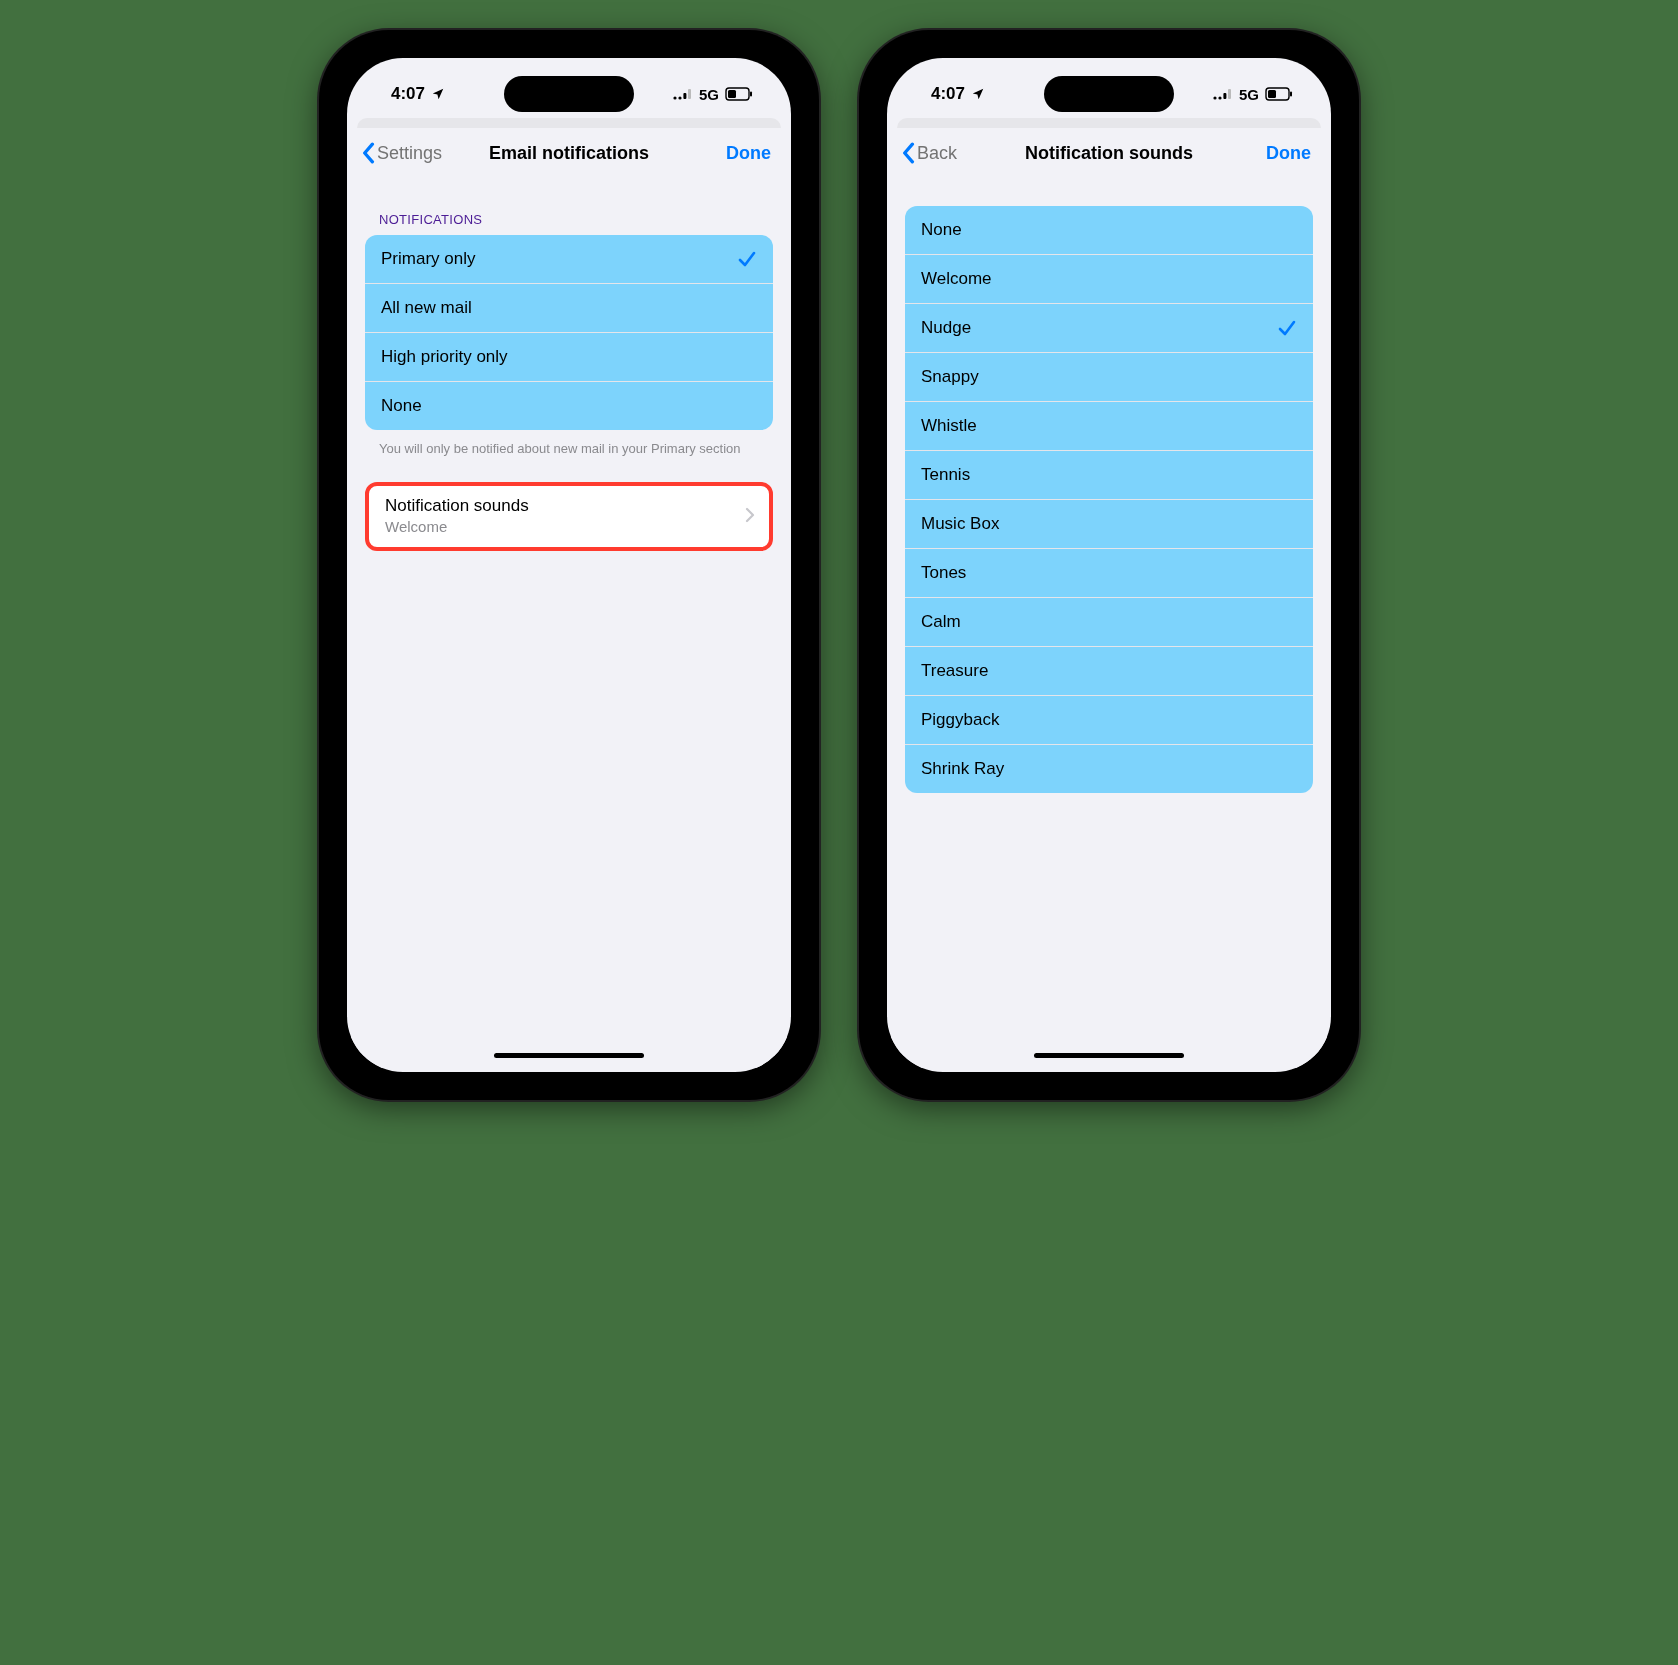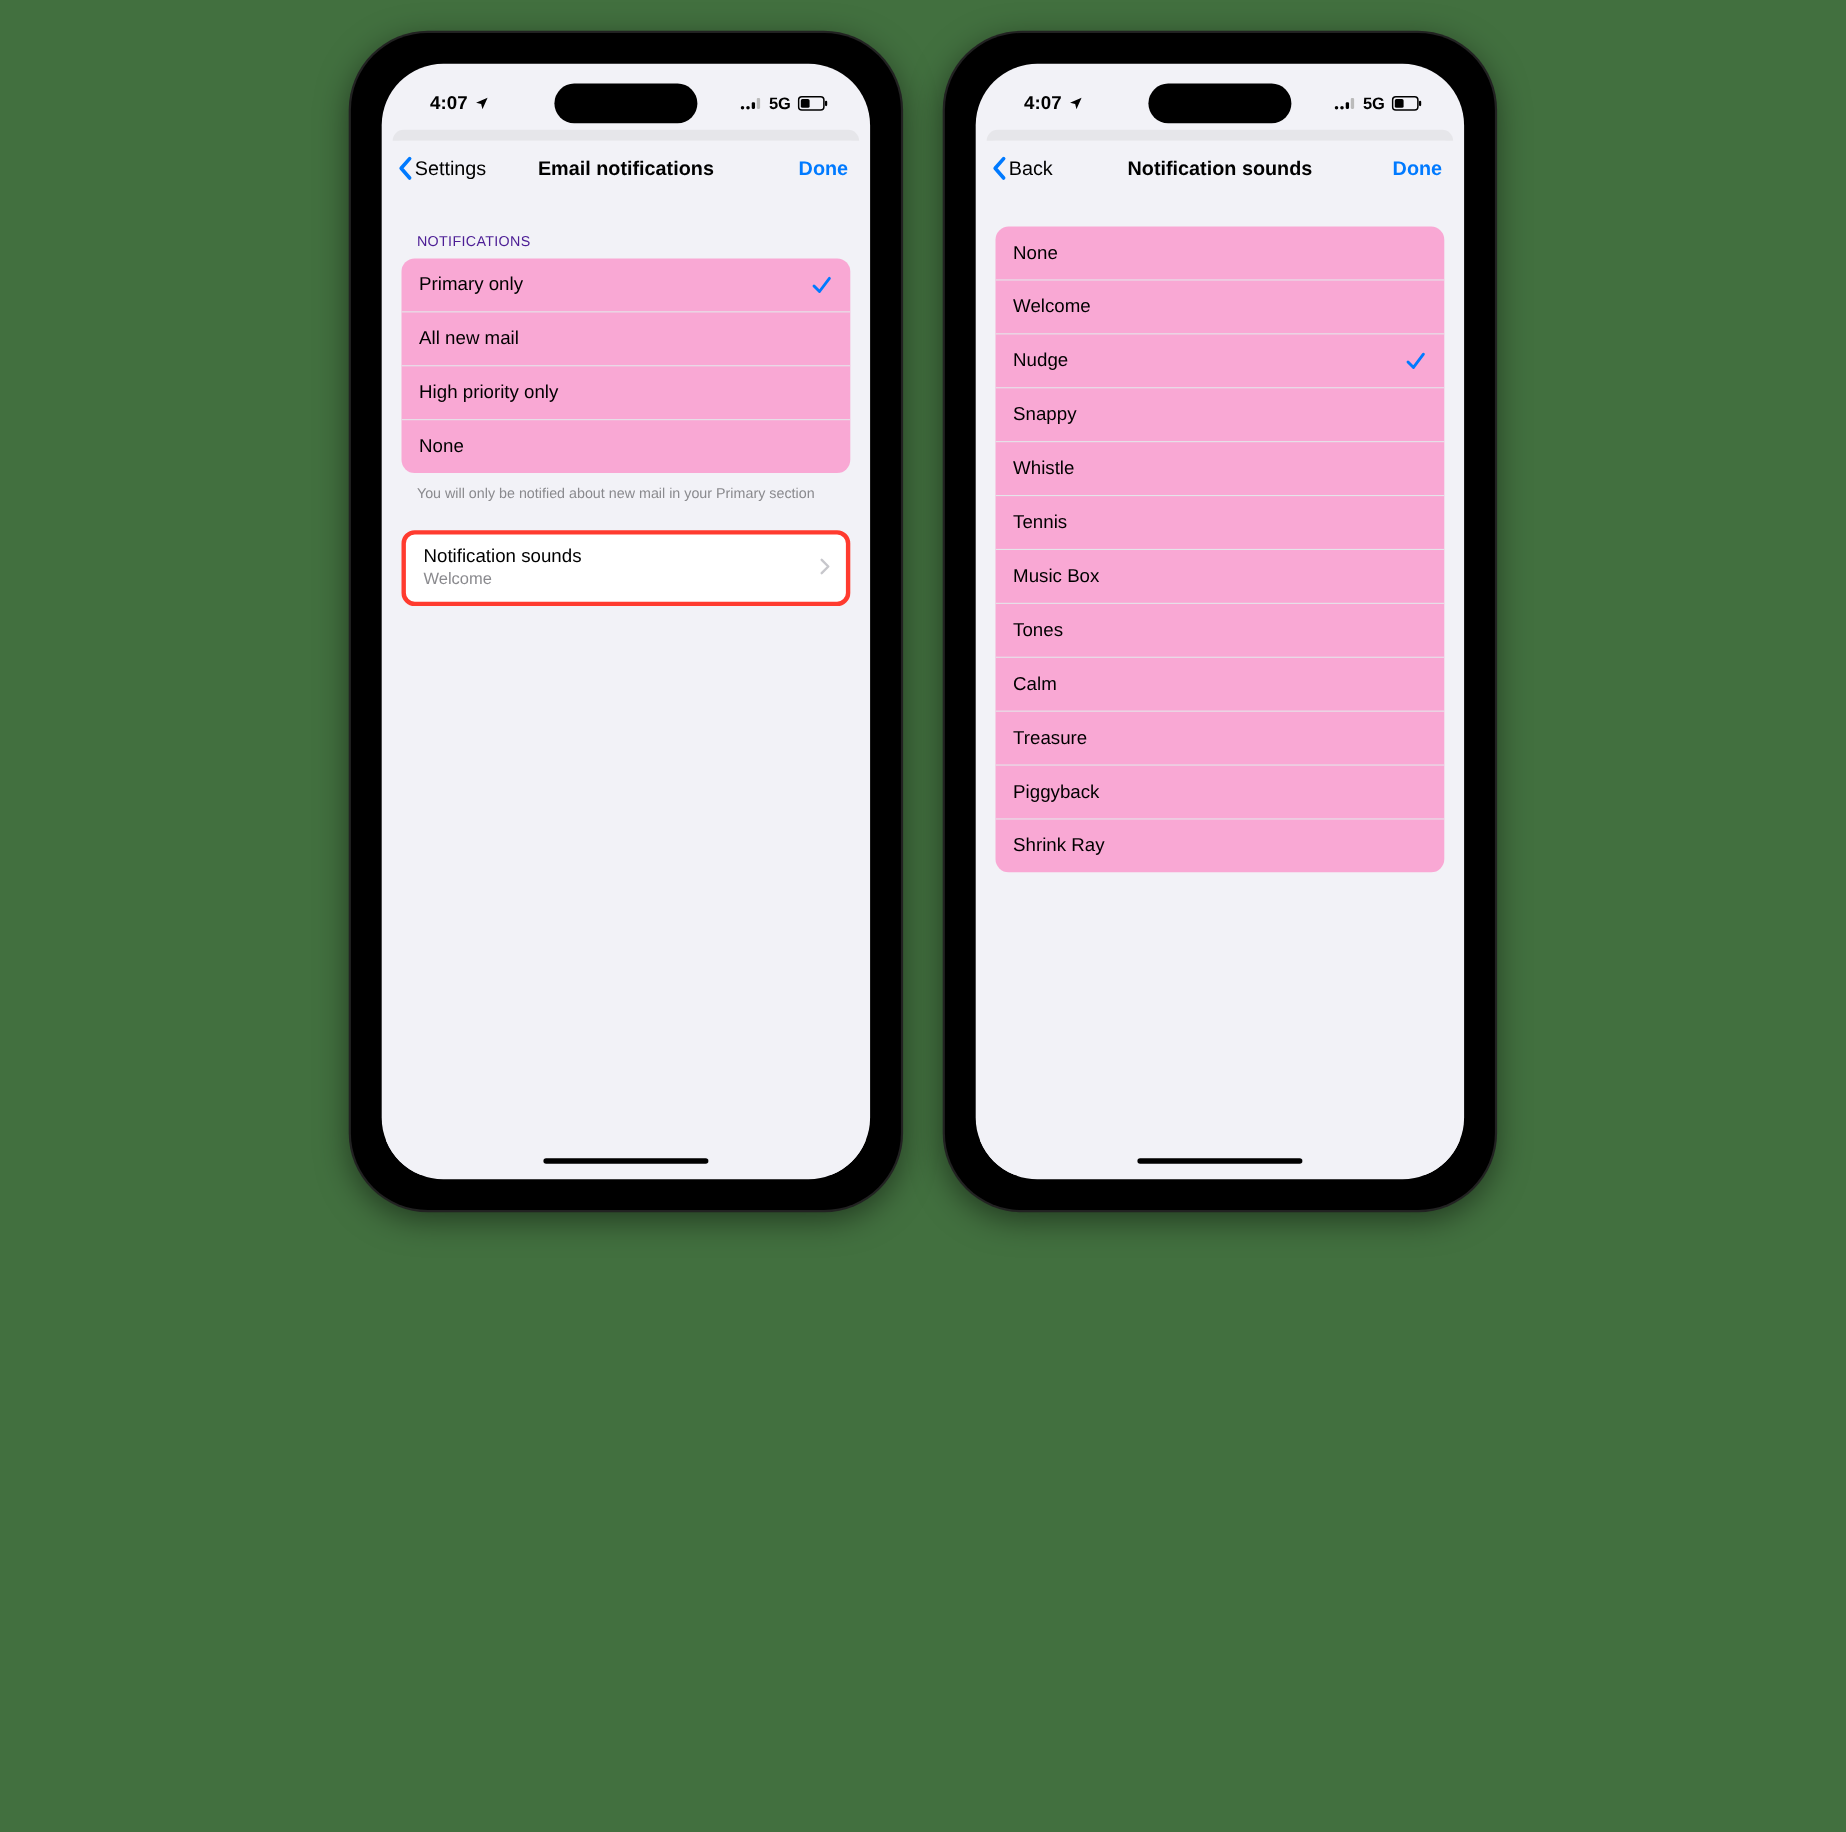--- a/index.html
+++ b/index.html
@@ -66,32 +66,32 @@
     overflow: hidden;
     position: relative;
   }
   .nav-bar {
     display:flex;
     align-items:center;
     justify-content:space-between;
     padding: 14px 16px 12px 10px;
     font-size: 17px;
   }
-  .nav-back { color:#000000; display:flex; align-items:center; gap:2px; cursor:pointer; font-size:18px;}
+  .nav-back { color:#737373; display:flex; align-items:center; gap:2px; cursor:pointer; font-size:18px;}
   .nav-title { font-weight:600; font-size:18px; color:#000; position:absolute; left:0; right:0; text-align:center; pointer-events:none;}
   .nav-done { color:#007aff; font-size:18px; cursor:pointer; z-index:2;font-weight:bold;}
   .section-header {
     color:#4c1d95;
     font-size:13px;
     letter-spacing:0.3px;
     padding: 36px 28px 8px;
     text-transform: uppercase;
   }
   .table {
-    background:#f9a8d4;
+    background:#7dd3fc;
     border-radius:12px;
     margin: 0 14px;
     overflow:hidden;
   }
   .row {
     display:flex;
     align-items:center;
     justify-content:space-between;
     padding: 14px 16px;
     font-size:17px;

